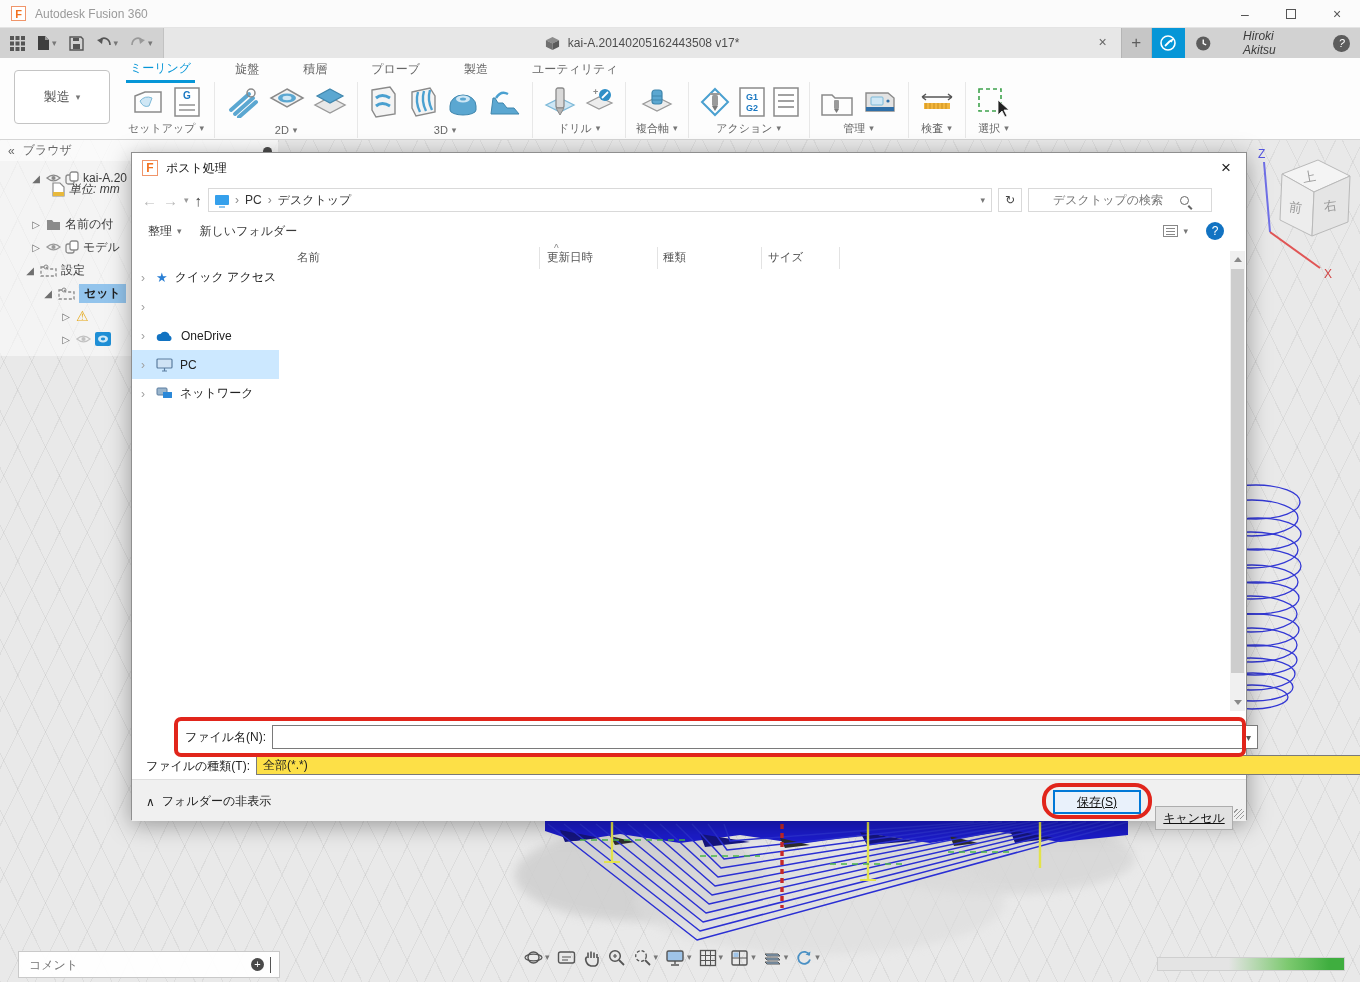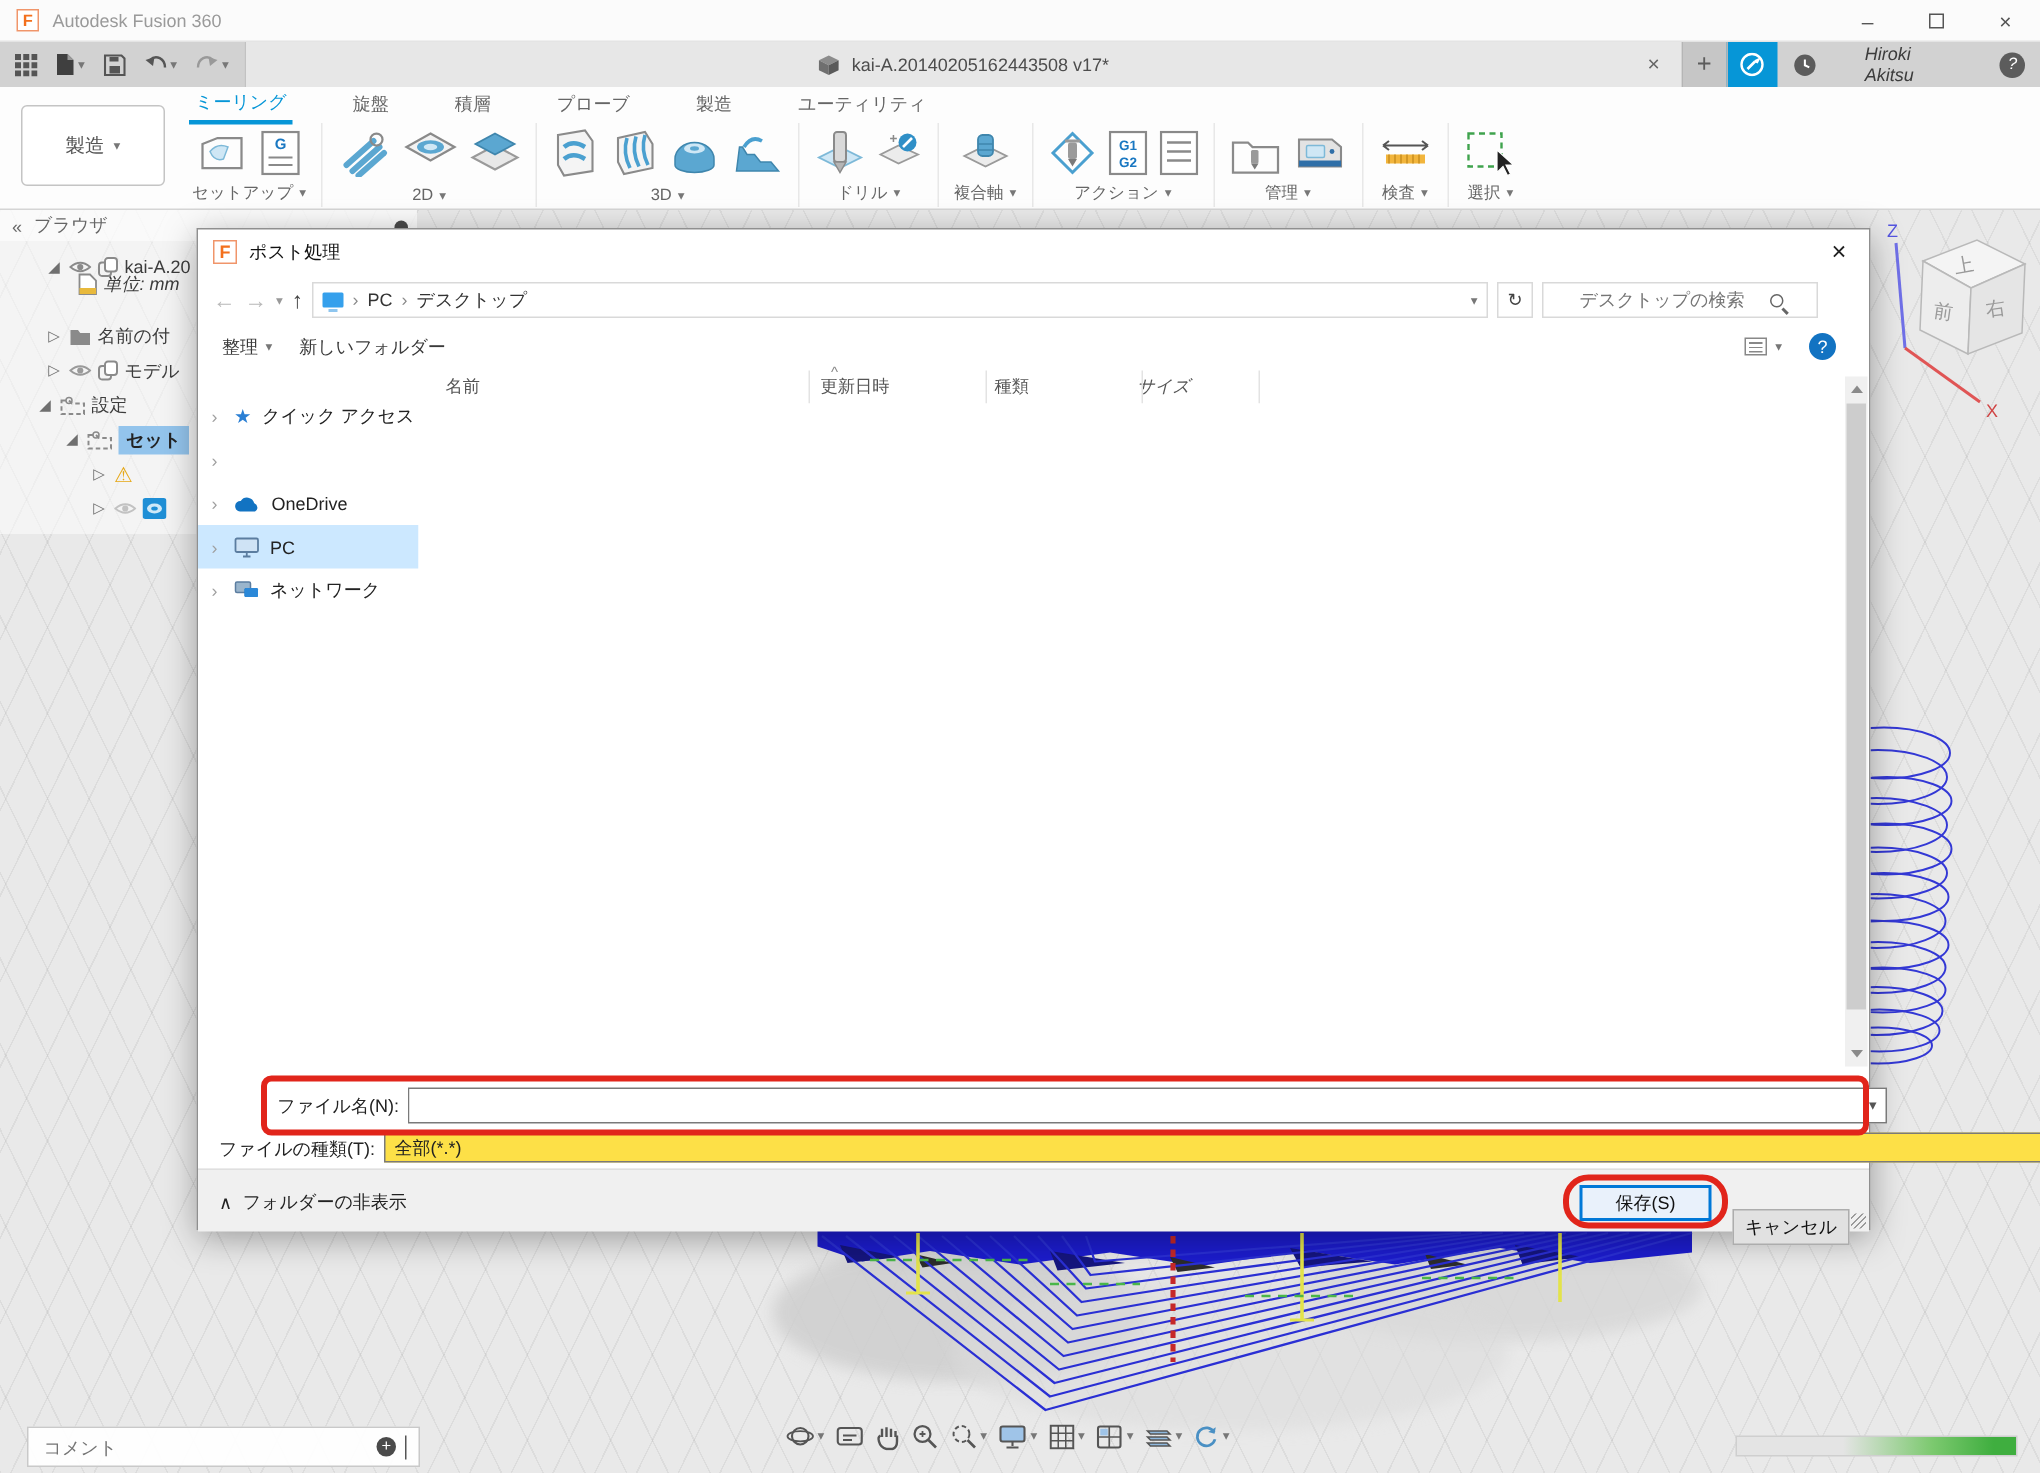--- a/index.html
+++ b/index.html
@@ -113,21 +113,21 @@
   #fname-row{position:absolute;left:16px;top:572px;width:100%;height:24px;}
   #fname-label{position:absolute;left:0;top:4px;width:118px;text-align:right;color:#222;}
   #fname-input-wrap{position:absolute;left:124px;top:0;width:986px;height:24px;border:1px solid #7a7a7a;background:#fff;display:flex;align-items:center;}
   #fname-input{flex:1;border:none;outline:none;height:100%;padding:0 6px;font-size:12px;}
   .combo-caret{color:#555;font-size:10px;padding:0 6px;}
   #ftype-row{position:absolute;left:0;top:602px;width:100%;height:20px;padding-left:42px;}
   #ftype-label{position:absolute;left:0;top:3px;width:118px;text-align:right;color:#222;}
   #ftype-combo{position:absolute;left:124px;top:0;width:1138px;height:20px;border:1px solid #7a7a7a;background:#fde047;display:flex;align-items:center;padding-left:6px;color:#222;}
   #dlg-footer{position:absolute;left:0;top:626px;width:100%;height:42px;background:#f0f0f0;border-top:1px solid #dfdfdf;}
   #hide-folders{position:absolute;left:14px;top:13px;display:flex;gap:7px;align-items:center;color:#222;}
-  .dlg-btn{position:absolute;top:10px;height:24px;font-size:12px;color:#111;background:#e1e1e1;border:1px solid #adadad;}
+  .dlg-btn{position:absolute;top:10px;height:24px;font-size:12px;color:#111;background:#e1e1e1;border:1px solid #adadad;text-decoration:underline;}
   #save-btn{left:921px;width:88px;background:#e9f1fb;border:2px solid #0078d7;}
   #cancel-btn{left:1023px;width:78px;margin-top:16px;}
   #resize-grip{position:absolute;right:2px;bottom:2px;width:10px;height:10px;
      background:repeating-linear-gradient(135deg,transparent 0 2px,#9a9a9a 2px 3px);}
   .annot{position:absolute;border:4px solid #e1251b;border-radius:7px;pointer-events:none;z-index:12;}
   #annot-fname{left:42px;top:564px;width:1072px;height:40px;}
   #annot-save{left:910px;top:630px;width:110px;height:36px;border-radius:17px;}
 
   svg{display:block;}
 </style>
@@ -703,21 +703,21 @@
       <div class="help-blue" style="margin-right:6px;">
           <span>?</span>
         </div>
     </div>
 
     <div id="dlg-cols">
       <span id="sort-arrow">^</span>
       <span class="colh" style="left:18px;">名前</span>
       <span class="colh" style="left:268px;">更新日時</span>
       <span class="colh" style="left:384px;">種類</span>
-      <span class="colh" style="left:479px;font-style:italic;">サイズ</span>
+      <span class="colh" style="left:489px;">サイズ</span>
       <span class="colsep" style="left:260px;"></span>
       <span class="colsep" style="left:378px;"></span>
       <span class="colsep" style="left:482px;"></span>
       <span class="colsep" style="left:560px;"></span>
     </div>
 
     <div id="dlg-sidebar">
       <div class="sb-row">
         <span class="sb-chev">›</span>
         <span class="star-ic">★</span>

